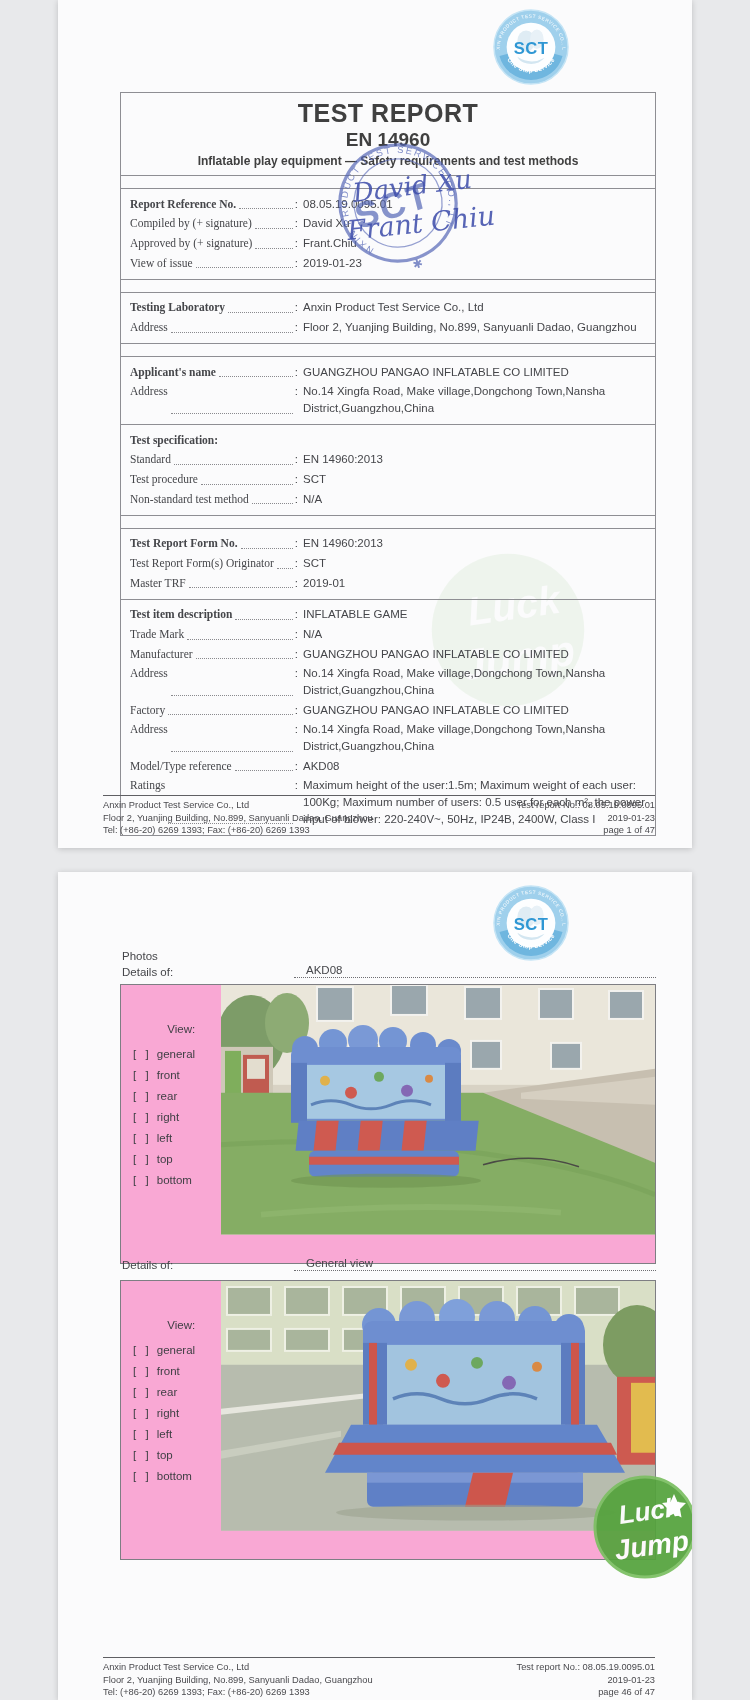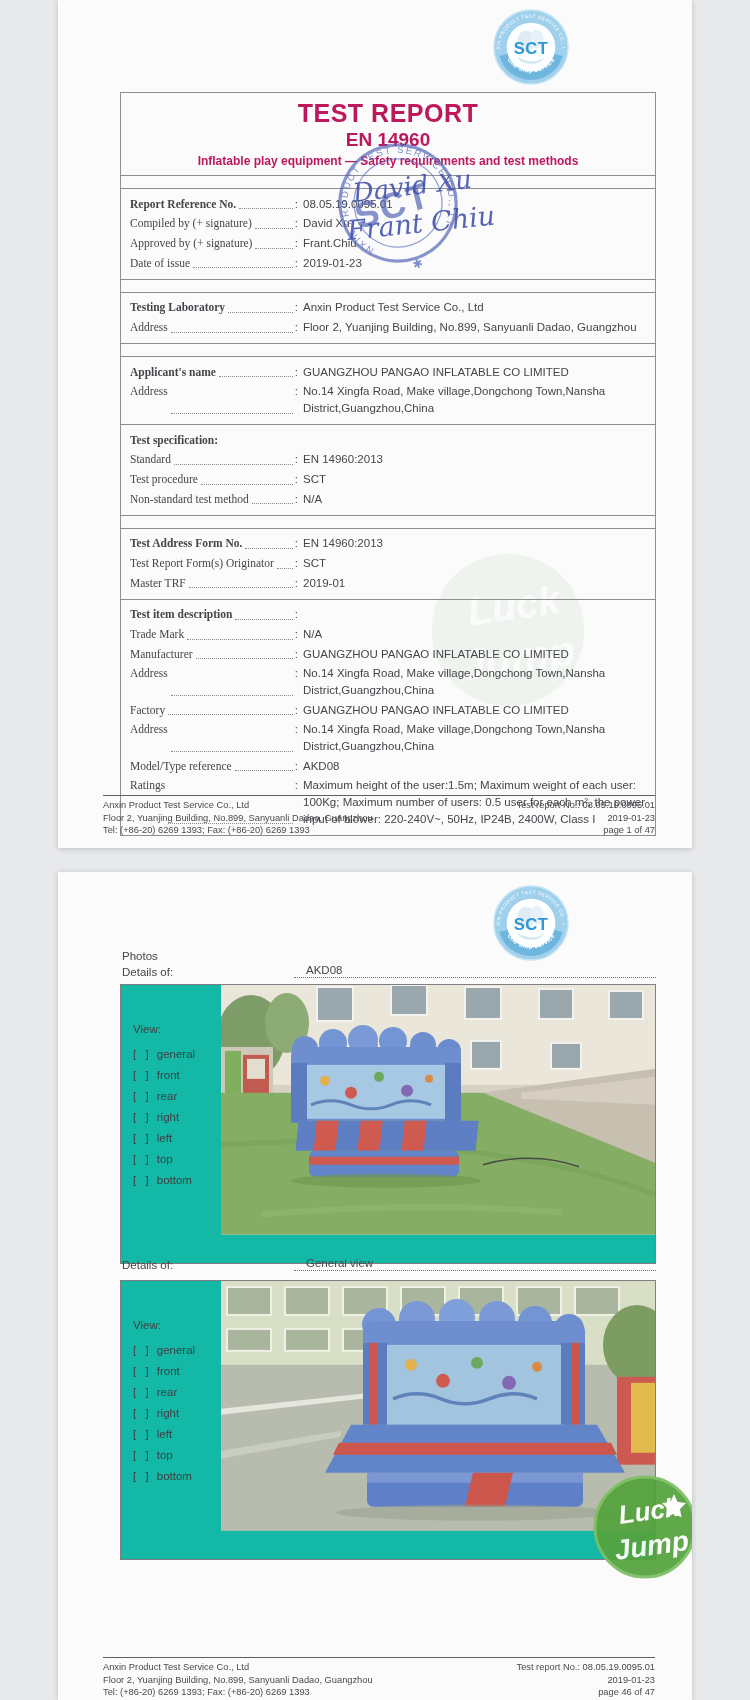--- a/index.html
+++ b/index.html
@@ -4,21 +4,21 @@
 <style>
   * { margin:0; padding:0; box-sizing:border-box; }
   html,body { width:750px; height:1700px; }
   body { background:#e8e9eb; position:relative; font-family:"Liberation Sans","DejaVu Sans",sans-serif; color:#45464a; }
   .page { position:absolute; left:58px; width:634px; background:#fbfbfc; box-shadow:0 1px 6px rgba(0,0,0,.18); overflow:hidden; }
   #page1 { top:0; height:848px; }
   #page2 { top:872px; height:828px; }
   .logo { position:absolute; top:8px; left:434px; width:78px; height:78px; }
   #page2 .logo { top:12px; }
   .report-box { position:absolute; left:62px; top:92px; width:536px; border:1.2px solid #8e8e93; }
-  .title-sec { padding:6px 10px 4px; text-align:center; color:#be185d; }
+  .title-sec { padding:6px 10px 4px; text-align:center; color:#404040; }
   .title { font-size:25px; font-weight:bold; letter-spacing:.5px; }
   .std { font-size:19px; font-weight:bold; margin-top:1px; }
   .subtitle { font-size:12px; font-weight:bold; margin-top:3px; padding-bottom:3px; }
   .spacer { height:13px; border-top:1.2px solid #8e8e93; }
   .sec { border-top:1.2px solid #8e8e93; padding:5px 9px 6px; }
   .row { display:flex; font-size:11.5px; line-height:1.45; padding:1.5px 0; }
   .lead { display:flex; width:168px; flex-shrink:0; align-items:baseline; }
   .lead::after { content:":"; margin-left:1px; }
   .lbl { white-space:nowrap;font-family:Liberation Serif, serif; }
   .b { font-weight:bold; }
@@ -31,21 +31,21 @@
   .footer { position:absolute; left:45px; width:552px; border-top:1.3px solid #5f5f63; padding-top:3px; display:flex; justify-content:space-between; font-size:9.3px; line-height:1.35; color:#4a4a4e; }
   #page1 .footer { top:795px; }
   #page2 .footer { top:785px; }
   .footer .rt { text-align:right; }
   .p2-label { position:absolute; left:64px; top:78px; font-size:11.5px;text-align:center; }
   .details-line { position:absolute; left:64px; width:534px; display:flex; align-items:flex-end; font-size:11.5px; }
   .details-line .dl-label { width:172px; flex-shrink:0; }
   .details-line .dl-value { flex:1; border-bottom:1.6px dotted #6e6e72; padding:0 0 1px 12px; }
   #details1 { top:92px; }
   #details2 { top:385px; }
-  .photo-box { position:absolute; left:62px; width:536px; height:280px; border:1.2px solid #7e7e83; background:#14b8a6; }
+  .photo-box { position:absolute; left:62px; width:536px; height:280px; border:1.2px solid #7e7e83; background:#f9a8d4;text-align:right; }
   #box1 { top:112px; }
   #box2 { top:408px; }
   .view-col { position:absolute; left:12px; top:38px; font-size:11.5px; color:#3f3f44; }
   .view-title { margin-bottom:13px; }
   .view-item { margin-bottom:9px; display:flex; align-items:baseline; }
   .cb { white-space:pre; margin-right:7px; letter-spacing:1px; }
   .photo { position:absolute; right:0; top:0; width:434px; height:249.6px; }
   .watermark { position:absolute; left:528px; top:596px; width:118px; height:118px; opacity:.93; }
 </style>
 </head>
@@ -99,21 +99,21 @@
         </div>
       <div class="row">
           <span class="lead">
             <span class="lbl">Approved by (+ signature)</span>
             <span class="dots"></span>
           </span>
           <span class="val">Frant.Chiu</span>
         </div>
       <div class="row">
           <span class="lead">
-            <span class="lbl">Date of issue </span>
+            <span class="lbl">View of issue </span>
             <span class="dots"></span>
           </span>
           <span class="val">2019-01-23</span>
         </div>
     </div>
     <div class="spacer"></div>
 
     <div class="sec">
       <div class="row">
           <span class="lead">
@@ -175,21 +175,21 @@
             <span class="dots"></span>
           </span>
           <span class="val">N/A</span>
         </div>
     </div>
     <div class="spacer"></div>
 
     <div class="sec">
       <div class="row">
           <span class="lead">
-            <span class="lbl b">Test Address Form No. </span>
+            <span class="lbl b">Test Report Form No. </span>
             <span class="dots"></span>
           </span>
           <span class="val">EN 14960:2013</span>
         </div>
       <div class="row">
           <span class="lead">
             <span class="lbl">Test Report Form(s) Originator </span>
             <span class="dots"></span>
           </span>
           <span class="val">SCT</span>
@@ -202,20 +202,21 @@
           <span class="val">2019-01</span>
         </div>
     </div>
 
     <div class="sec">
       <div class="row">
           <span class="lead">
             <span class="lbl b">Test item description </span>
             <span class="dots"></span>
           </span>
+          <span class="val">INFLATABLE GAME</span>
         </div>
       <div class="row">
           <span class="lead">
             <span class="lbl">Trade Mark</span>
             <span class="dots"></span>
           </span>
           <span class="val">N/A</span>
         </div>
       <div class="row">
           <span class="lead">

